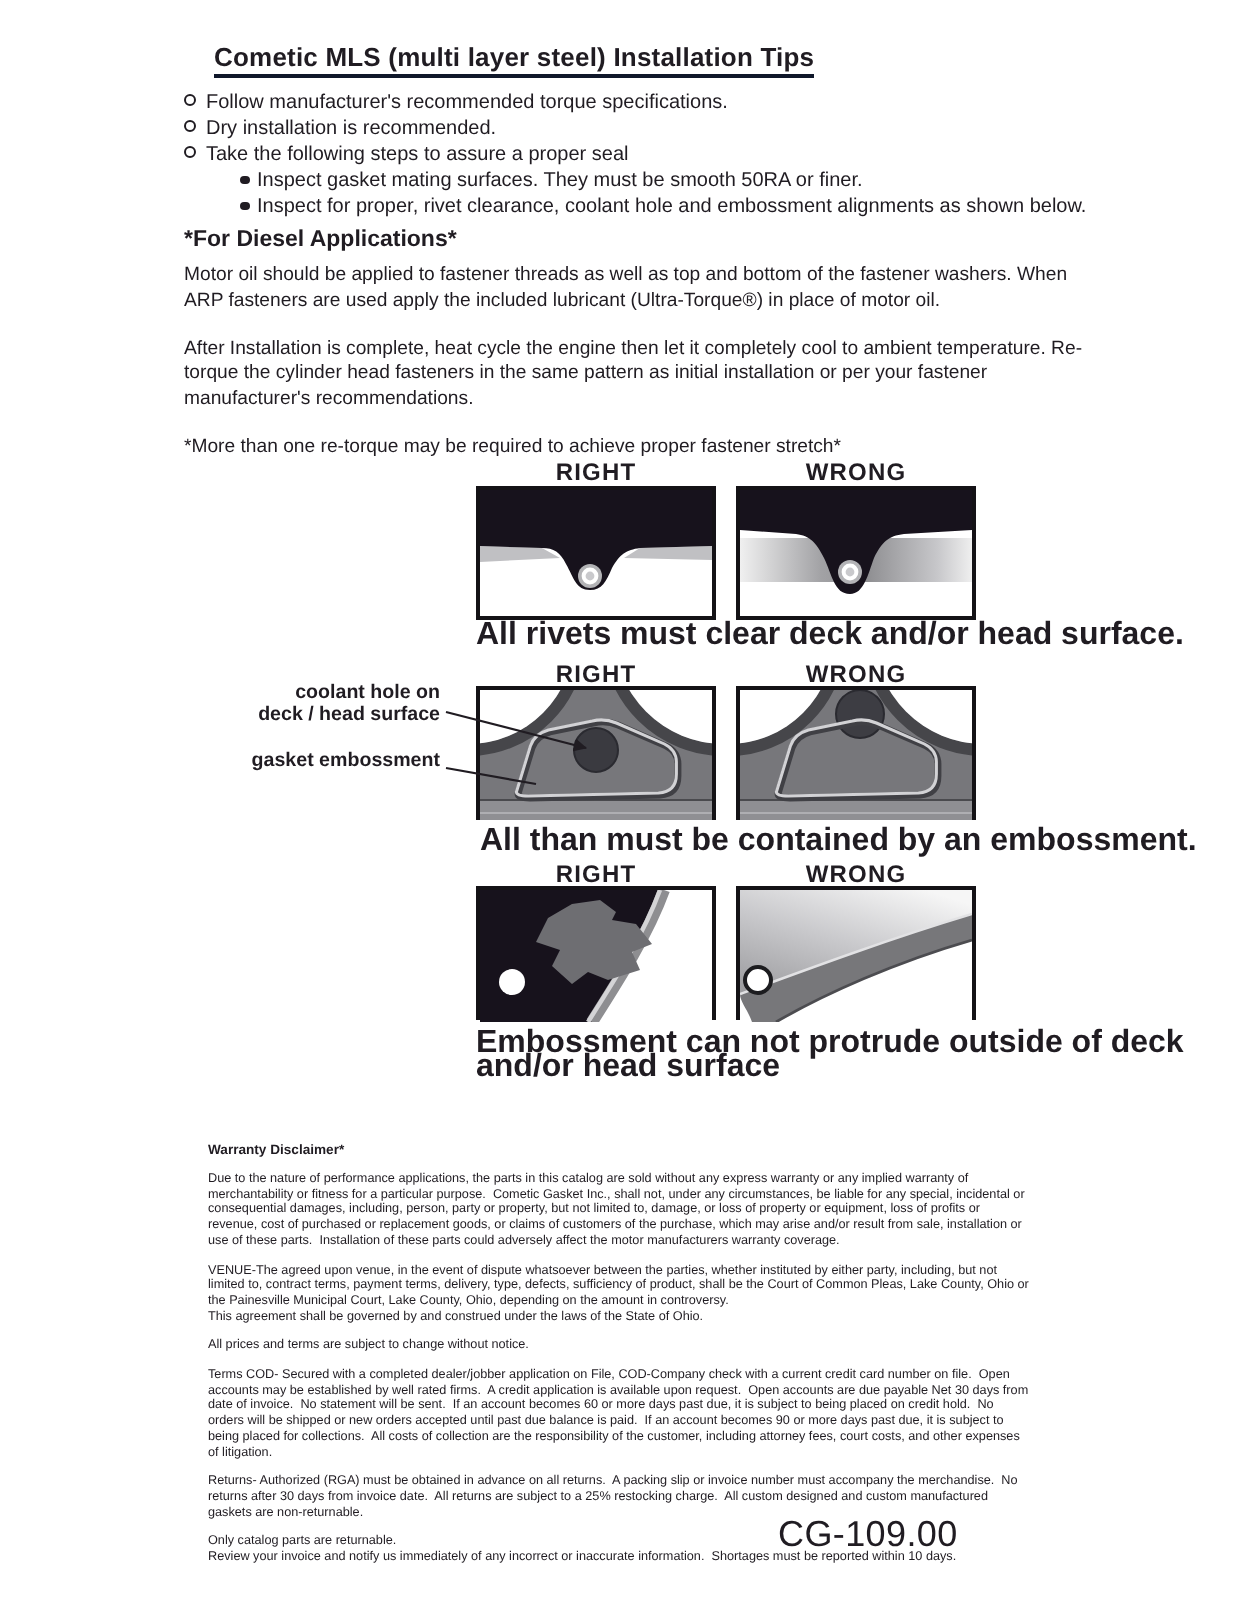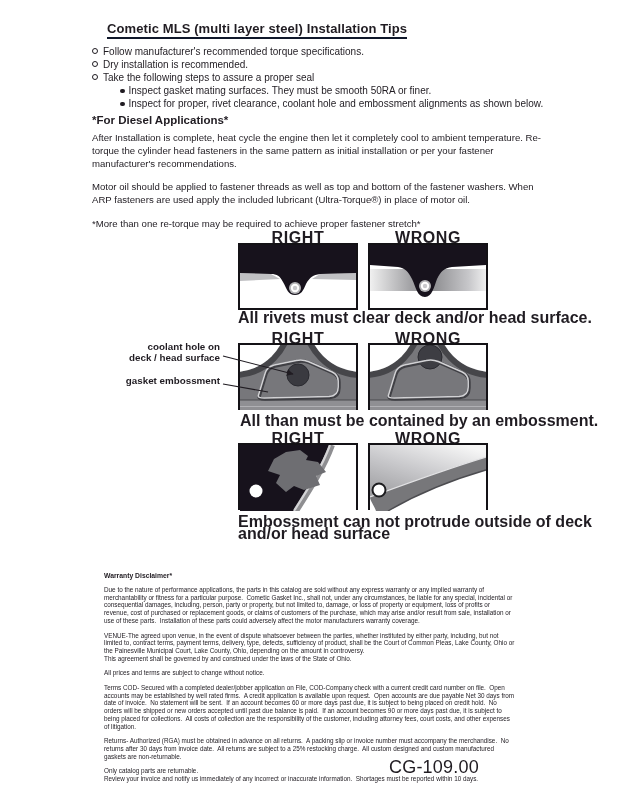--- a/index.html
+++ b/index.html
@@ -23,21 +23,21 @@
   .sub{margin-left:28px;}
   .s-mark{
     width:4.5px;height:4.5px;background:#201c22;border-radius:50%;
     display:inline-block;margin-right:4px;flex:0 0 auto;position:relative;top:-1px;
   }
   
   .diesel{left:92px;top:114px;width:452px;}
   .diesel h2{font-size:11.5px;font-weight:bold;margin:0 0 6px 0;}
   .diesel p{font-size:9.6px;line-height:12.8px;margin:0 0 11px 0;}
   
-  .dg-label{font-size:16px;font-weight:bold;letter-spacing:.6px;text-align:center;width:120px;}
+  .dg-label{font-size:12px;font-weight:bold;letter-spacing:.6px;text-align:center;width:120px;}
   .dg-box{width:116px;height:63px;border:2px solid #141216;background:#fff;line-height:0;}
   .dg-box.h65 .box-svg{height:65px;}
   .dg-box.h66 .box-svg{height:66px;}
   .caption{font-size:16px;font-weight:bold;white-space:nowrap;line-height:11.5px;}
   .callout{font-size:9.8px;font-weight:bold;text-align:right;width:124px;line-height:10.5px;}
   
   .disclaimer{left:104px;top:572px;width:412px;}
   .disclaimer h3{font-size:6.8px;font-weight:bold;margin:0 0 7px 0;}
   .disclaimer p{font-size:6.35px;line-height:7.7px;margin:0 0 7px 0;white-space:pre-wrap;}
   .disclaimer p.tight{margin-top:-7px;}
@@ -68,22 +68,22 @@
       <span>Inspect gasket mating surfaces.  They must be smooth 50RA or finer.</span>
     </div>
     <div class="b-row sub">
       <span class="s-mark"></span>
       <span>Inspect for proper, rivet clearance, coolant hole and embossment alignments as shown below.</span>
     </div>
   </div>
 
   <div class="abs diesel">
     <h2>*For Diesel Applications*</h2>
+    <p>Motor oil should be applied to fastener threads as well as top and bottom of the fastener washers. When ARP fasteners are used apply the included lubricant (Ultra-Torque®) in place of motor oil.</p>
     <p>After Installation is complete, heat cycle the engine then let it completely cool to ambient temperature. Re-torque the cylinder head fasteners in the same pattern as initial installation or per your fastener manufacturer's recommendations.</p>
-    <p>Motor oil should be applied to fastener threads as well as top and bottom of the fastener washers. When ARP fasteners are used apply the included lubricant (Ultra-Torque®) in place of motor oil.</p>
     <p>*More than one re-torque may be required to achieve proper fastener stretch*</p>
   </div>
 
   <div class="abs dg-label" style="left:238px;top:229px;">RIGHT</div>
   <div class="abs dg-label" style="left:368px;top:229px;">WRONG</div>
 
   <div class="abs dg-box" style="left:238px;top:243px;">
     <svg class="box-svg" width="116" height="63" viewBox="0 0 116 63">
       <rect x="0" y="0" width="116" height="63" fill="#ffffff"></rect>
       <polygon points="0,28 31,29 40,34 0,36" fill="#c0c0c3"></polygon>

